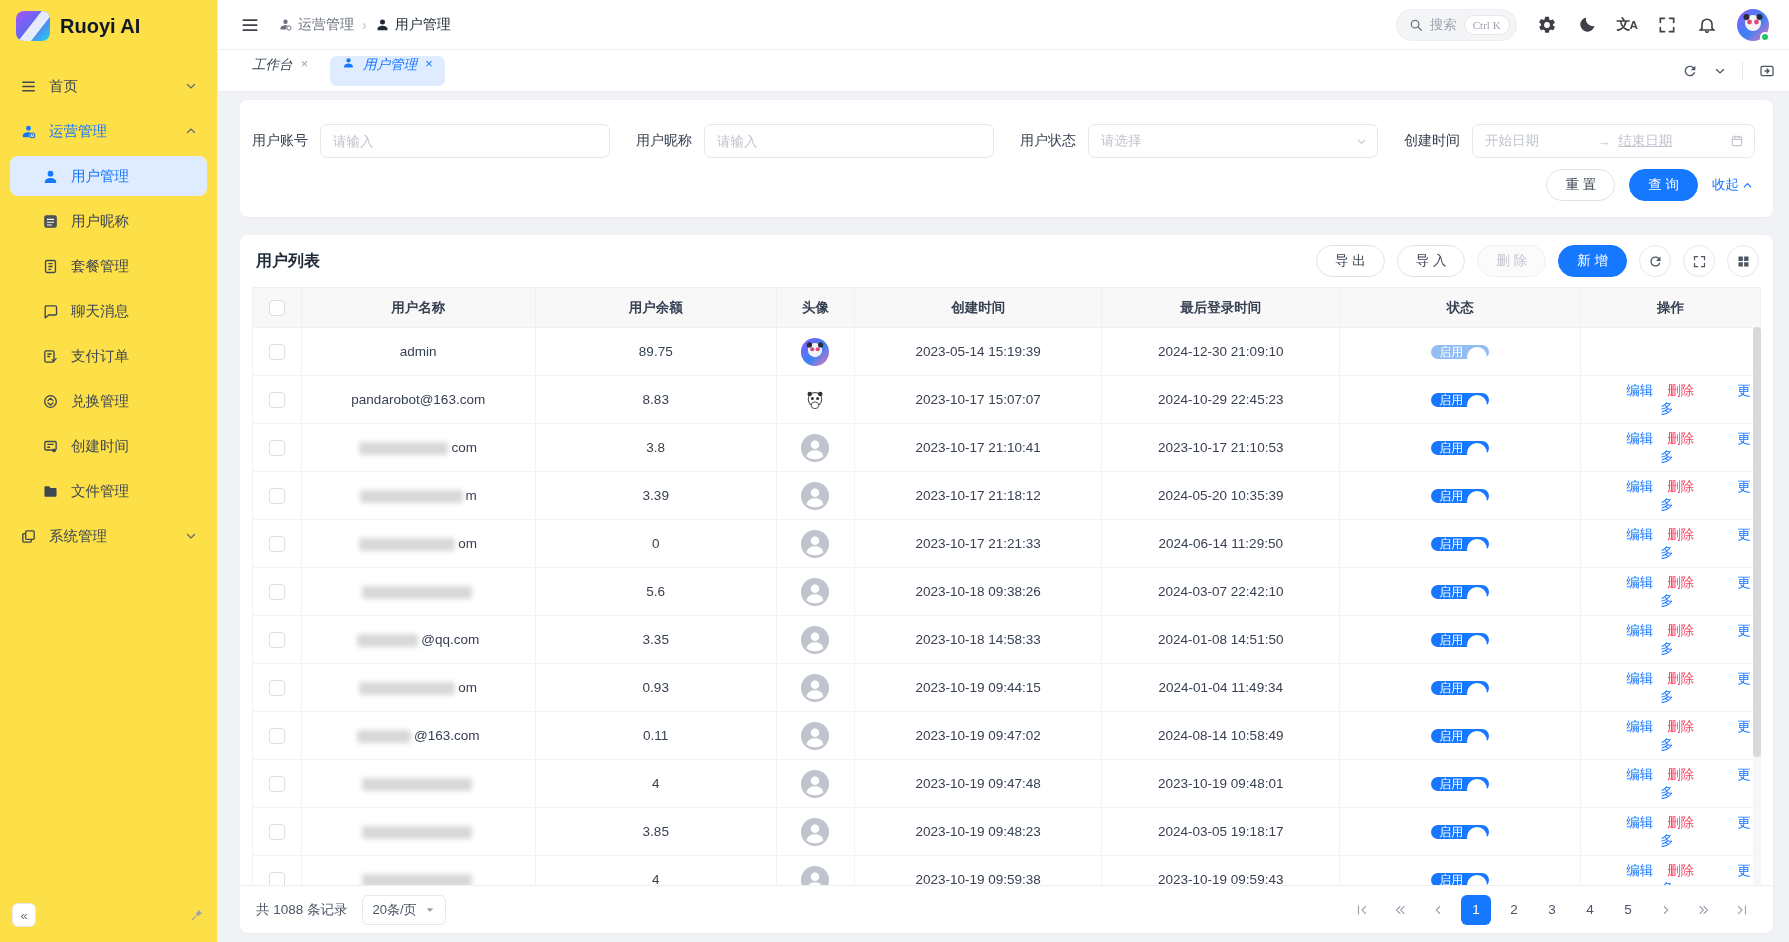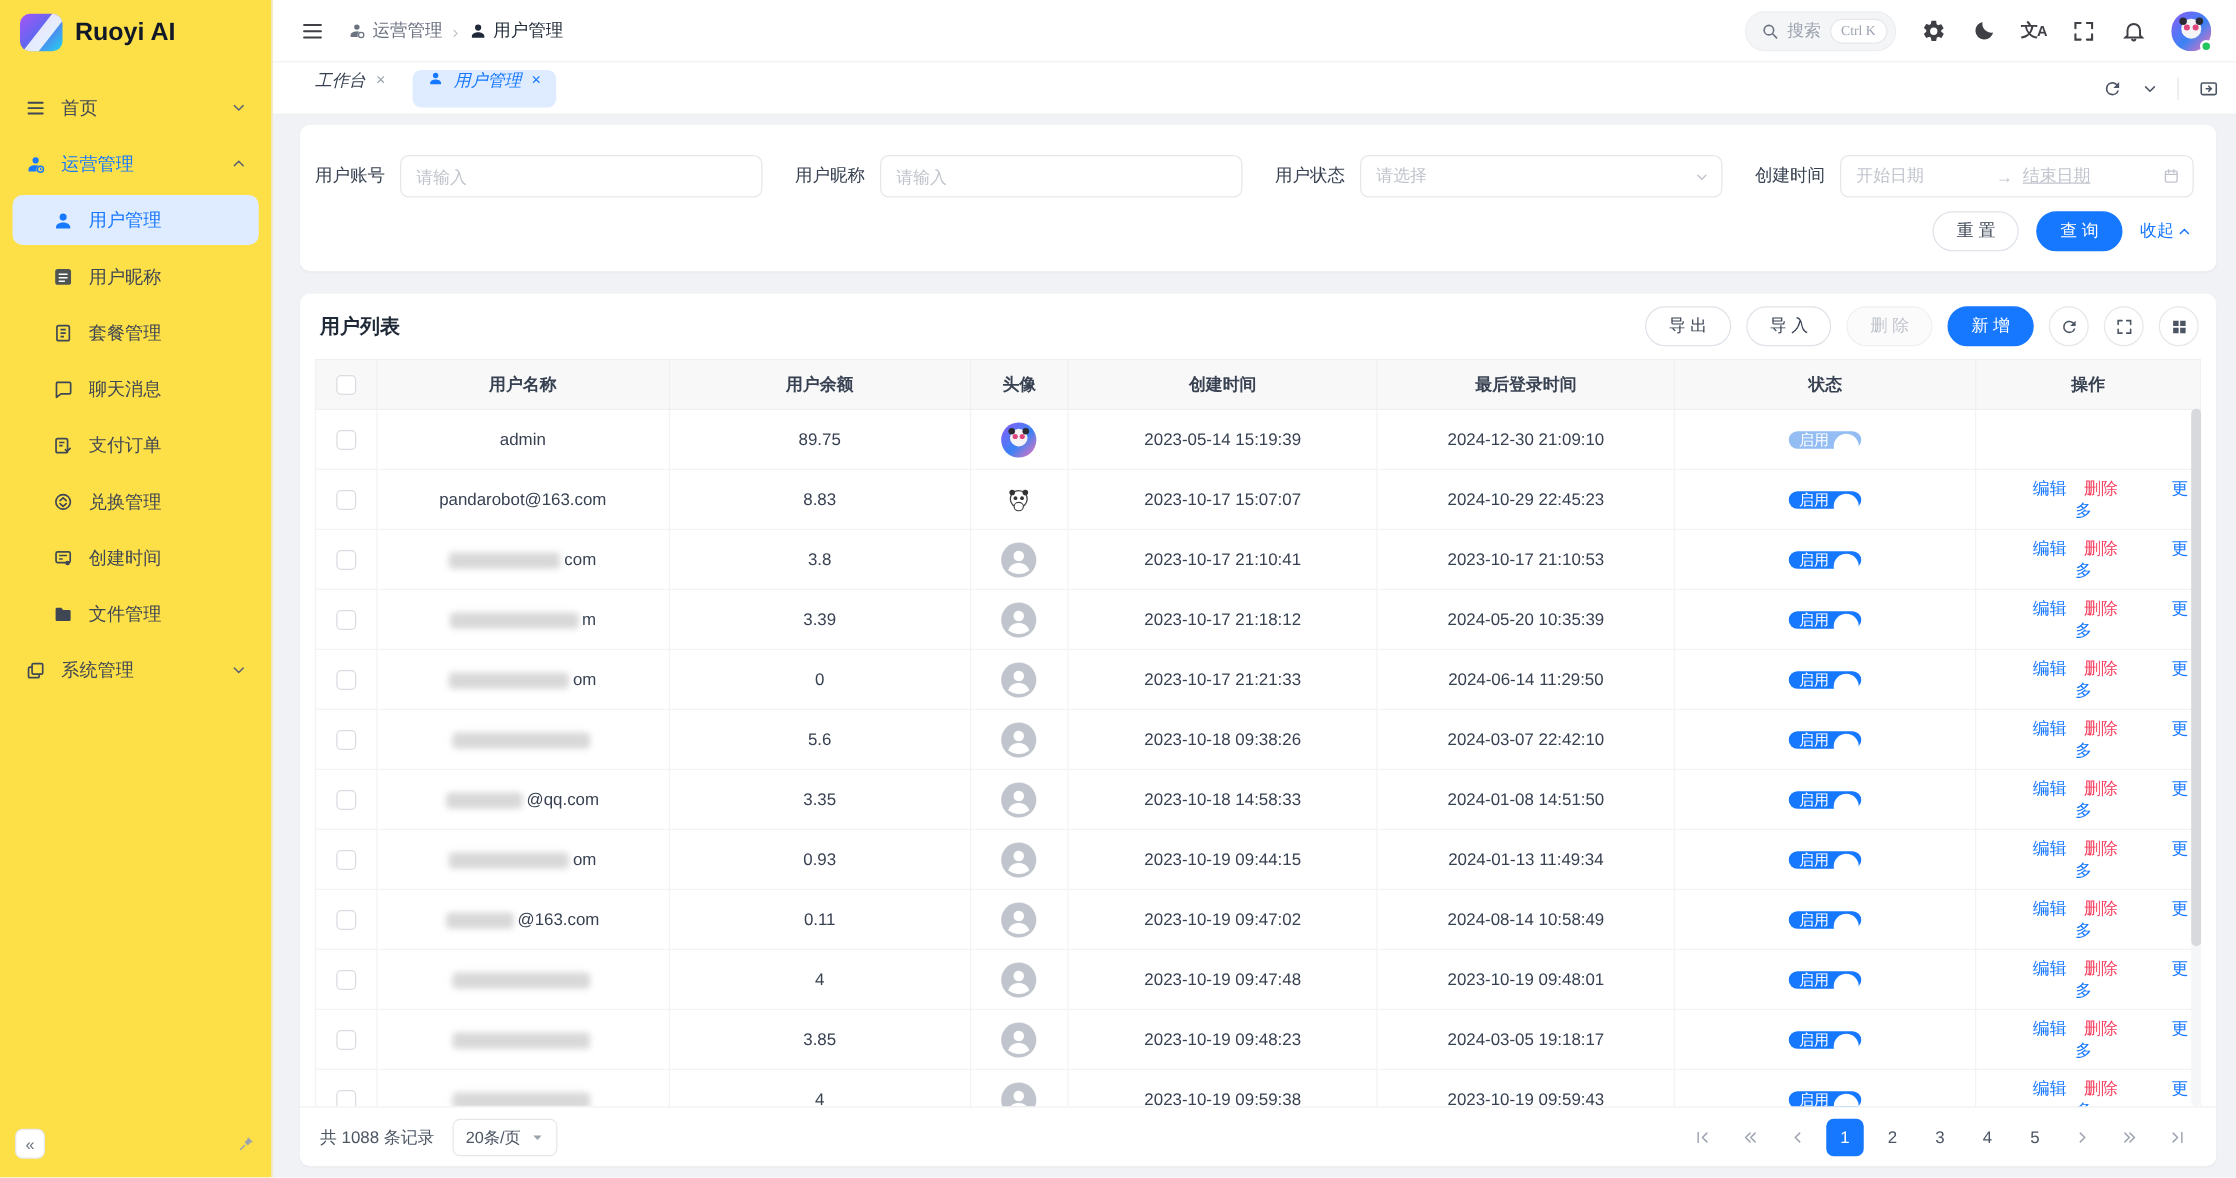--- a/index.html
+++ b/index.html
@@ -591,21 +591,21 @@
                   <td>
                     <span class="avatar-cell">
                       <svg width="30" height="30" viewBox="0 0 32 32">
                         <circle cx="16" cy="16" r="15" fill="#c0c4cc"></circle>
                         <circle cx="16" cy="12.5" r="4.5" fill="#fff"></circle>
                         <path d="M7 25c1.2-4.5 5-6.5 9-6.5s7.8 2 9 6.5a15 15 0 0 1-18 0z" fill="#fff"></path>
                       </svg>
                     </span>
                   </td>
                   <td>2023-10-19 09:44:15</td>
-                  <td>2024-01-13 11:49:34</td>
+                  <td>2024-01-04 11:49:34</td>
                   <td><span class="toggle">
                       <span>启用</span>
                     </span></td>
                   <td><a class="op-link op-edit">编辑</a><a class="op-link op-del">删除</a><a class="op-link op-more">更多</a></td>
                 </tr>
                 <tr>
                   <td><span class="chk"></span></td>
                   <td><span class="mask-blur" style="width:54px"></span><span>@163.com</span></td>
                   <td>0.11</td>
                   <td>

